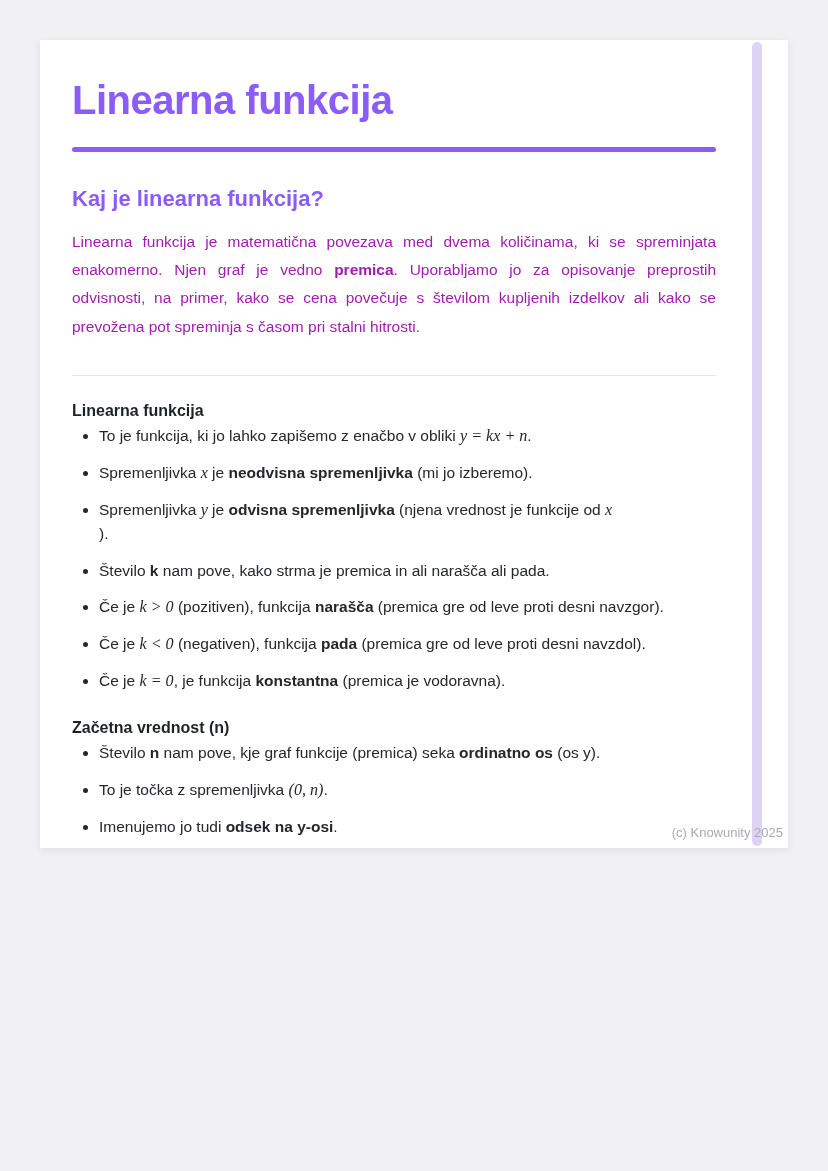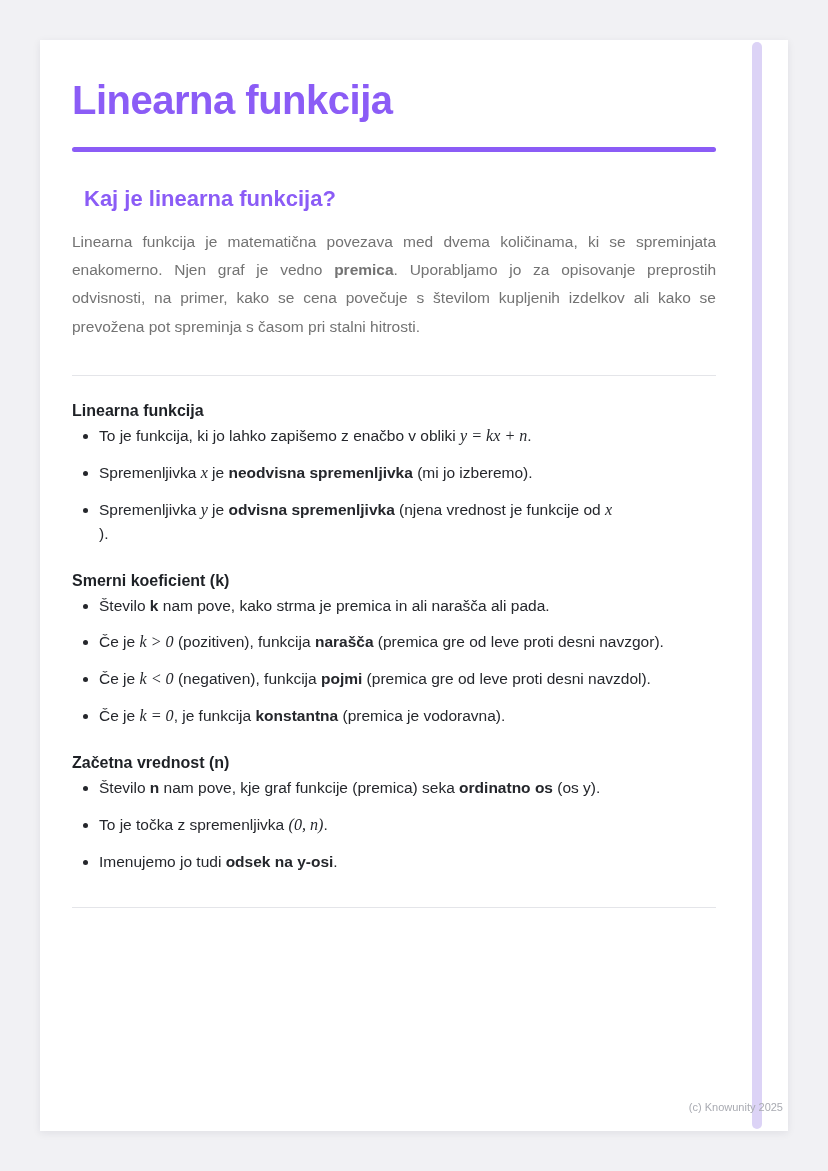--- a/index.html
+++ b/index.html
@@ -12,21 +12,21 @@
     width: 828px;
     height: 1171px;
     position: relative;
     overflow: hidden;
   }
   .doc-card {
     position: absolute;
     left: 40px;
     top: 40px;
     width: 748px;
-    height: 1091px;
+    height: 808px;
     background: #ffffff;
     box-shadow: 0 2px 8px rgba(20, 20, 50, 0.08);
     box-sizing: border-box;
     padding: 38px 72px 0 32px;
     overflow: hidden;
   }
   h1.page-title {
     margin: 0;
     font-size: 40px;
     font-weight: 700;
@@ -36,26 +36,26 @@
   .title-rule {
     height: 5px;
     background: #8b5cf6;
     border-radius: 3px;
     margin-top: 24px;
   }
   h2.section-heading {
     font-size: 22px;
     font-weight: 700;
     color: #8b5cf6;
-    margin: 34px 0 0 12px;
+    margin: 34px 0 0 0;
   }
   .para {
     font-size: 15.5px;
     line-height: 1.82;
-    color: #737373;
+    color: #a21caf;
     margin: 16px 0 0 0;
   }
   .justify { text-align: justify; }
   hr.divider {
     border: none;
     border-top: 1px solid #e4e5e9;
     margin: 34px 0 0 0;
   }
   h3.subheading {
     font-size: 16px;
@@ -84,22 +84,22 @@
     top: 2px;
     bottom: 2px;
     right: 26px;
     width: 10px;
     background: #dcd3f6;
     border-radius: 5px;
   }
   .watermark {
     position: absolute;
     right: 5px;
-    bottom: 18px;
-    font-size: 11px;
+    bottom: 8px;
+    font-size: 13px;
     color: #a9abb2;
     z-index: 2;
   }
 </style>
 </head>
 <body>
 
 <div class="doc-card">
 
   <h1 class="page-title">Linearna funkcija</h1>
@@ -114,25 +114,24 @@
 
   <section>
 
     <h3 class="subheading">Linearna funkcija</h3>
     <ul class="bullet-list">
       <li><span>To je funkcija, ki jo lahko zapišemo z enačbo v obliki </span><span class="math">y = kx + n</span><span>.</span></li>
       <li><span>Spremenljivka </span><span class="math">x</span><span> je </span><span class="b">neodvisna spremenljivka</span><span> (mi jo izberemo).</span></li>
       <li><span>Spremenljivka </span><span class="math">y</span><span> je </span><span class="b">odvisna spremenljivka</span><span> (njena vrednost je funkcije od </span><span class="math">x</span><br><span>).</span></li>
     </ul>
 
-    <h3 class="subheading">Smerni koeficient (k)</h3>
     <ul class="bullet-list">
       <li><span>Število </span><span class="b">k</span><span> nam pove, kako strma je premica in ali narašča ali pada.</span></li>
       <li><span>Če je </span><span class="math">k &gt; 0</span><span> (pozitiven), funkcija </span><span class="b">narašča</span><span> (premica gre od leve proti desni navzgor).</span></li>
-      <li><span>Če je </span><span class="math">k &lt; 0</span><span> (negativen), funkcija </span><span class="b">pojmi</span><span> (premica gre od leve proti desni navzdol).</span></li>
+      <li><span>Če je </span><span class="math">k &lt; 0</span><span> (negativen), funkcija </span><span class="b">pada</span><span> (premica gre od leve proti desni navzdol).</span></li>
       <li><span>Če je </span><span class="math">k = 0</span><span>, je funkcija </span><span class="b">konstantna</span><span> (premica je vodoravna).</span></li>
     </ul>
 
     <h3 class="subheading">Začetna vrednost (n)</h3>
     <ul class="bullet-list">
       <li><span>Število </span><span class="b">n</span><span> nam pove, kje graf funkcije (premica) seka </span><span class="b">ordinatno os</span><span> (os y).</span></li>
       <li><span>To je točka z spremenljivka </span><span class="math">(0, n)</span><span>.</span></li>
       <li><span>Imenujemo jo tudi </span><span class="b">odsek na y-osi</span><span>.</span></li>
     </ul>
   </section>

